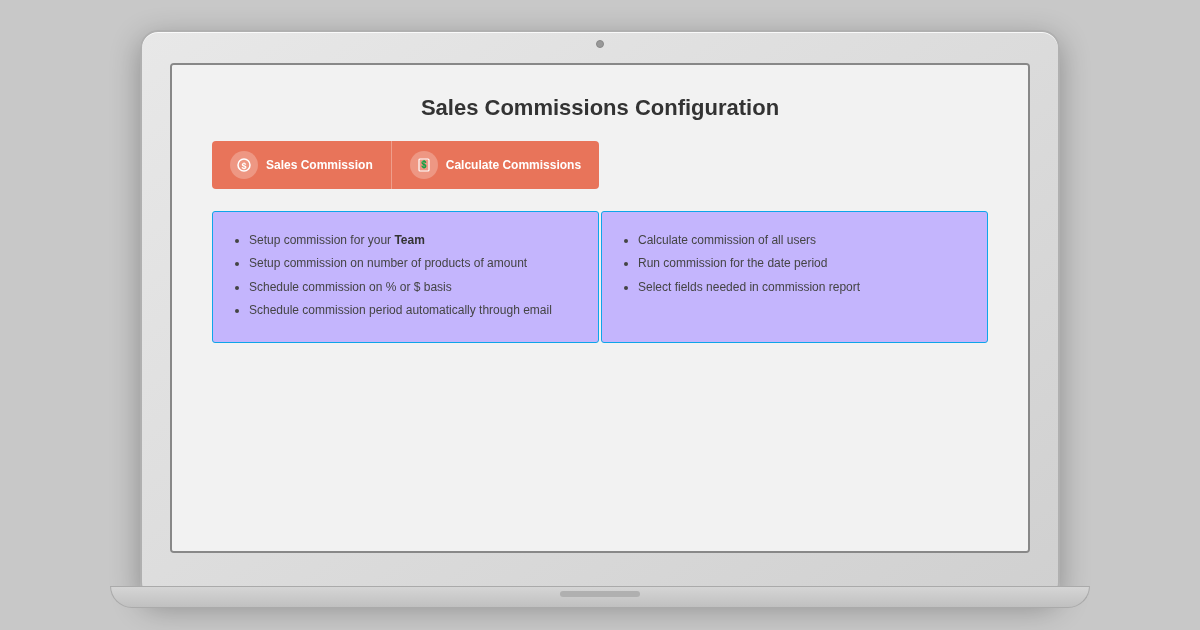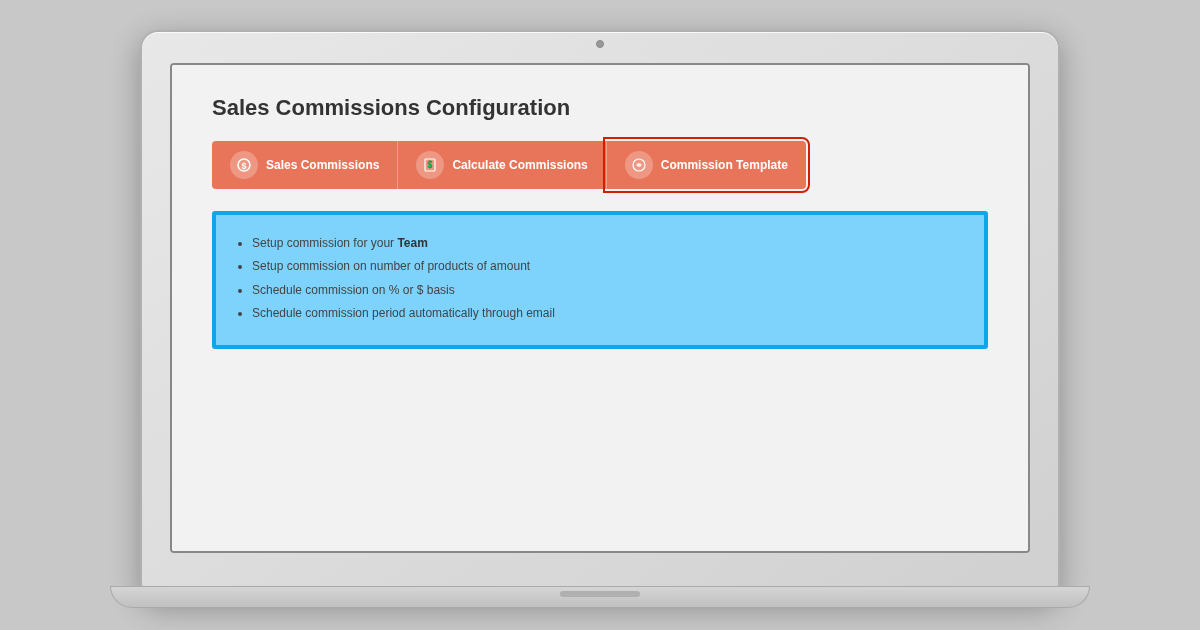--- a/index.html
+++ b/index.html
@@ -90,20 +90,21 @@
       width: 100%;
       height: 100%;
       padding: 30px 40px;
     }
 
     .page-title {
       font-size: 22px;
       font-weight: bold;
       color: #333;
       margin-bottom: 20px;
+      text-align: center;
     }
 
     .tabs-row {
       display: flex;
       gap: 0;
       margin-bottom: 22px;
     }
 
     .tab-btn {
       display: flex;
@@ -147,23 +148,23 @@
       flex-shrink: 0;
     }
 
     .content-panels {
       display: flex;
       gap: 2px;
     }
 
     .panel {
       flex: 1;
-      background: #7dd3fc;
+      background: #c4b5fd;
       padding: 18px 20px;
-      border: 4px solid #0ea5e9;
+      border: 1px solid #0ea5e9;
       border-radius: 3px;
     }
 
     .panel ul {
       list-style: disc;
       padding-left: 16px;
       font-size: 12px;
       color: #444;
       line-height: 1.8;
     }
@@ -191,56 +192,54 @@
 
         <div class="tabs-row">
 
           <button class="tab-btn">
             <div class="tab-icon">
               <svg width="16" height="16" viewBox="0 0 16 16" fill="white">
                 <circle cx="8" cy="8" r="6" stroke="white" stroke-width="1.5" fill="none"></circle>
                 <text x="8" y="12" text-anchor="middle" font-size="9" fill="white">$</text>
               </svg>
             </div>
-            <span>Sales Commissions</span>
+            <span>Sales Commission</span>
           </button>
 
           <button class="tab-btn">
             <div class="tab-icon">
               <svg width="16" height="16" viewBox="0 0 16 16" fill="white">
                 <rect x="3" y="2" width="10" height="12" rx="1" stroke="white" stroke-width="1.2" fill="none"></rect>
                 <text x="8" y="10" text-anchor="middle" font-size="8" fill="white">💲</text>
               </svg>
             </div>
             <span>Calculate Commissions</span>
           </button>
 
-          <button class="tab-btn active">
-            <div class="tab-icon">
-              <svg width="16" height="16" viewBox="0 0 16 16" fill="white">
-                <circle cx="8" cy="8" r="6" stroke="white" stroke-width="1.2" fill="none"></circle>
-                <path d="M5 8 Q8 4 11 8 Q8 12 5 8Z" fill="white" opacity="0.8"></path>
-              </svg>
-            </div>
-            <span>Commission Template</span>
-          </button>
 
         </div>
 
         <div class="content-panels">
 
           <div class="panel">
             <ul>
               <li>Setup commission for your <span class="highlight">Team</span></li>
               <li>Setup commission on number of products of amount</li>
               <li>Schedule commission on % or $ basis</li>
               <li>Schedule commission period automatically through email</li>
             </ul>
           </div>
 
+          <div class="panel">
+            <ul>
+              <li>Calculate commission of all users</li>
+              <li>Run commission for the date period</li>
+              <li>Select fields needed in commission report</li>
+            </ul>
+          </div>
 
 
         </div>
       </div>
     </div>
 
     <div class="laptop-base"></div>
   </div>
 </div>
 

